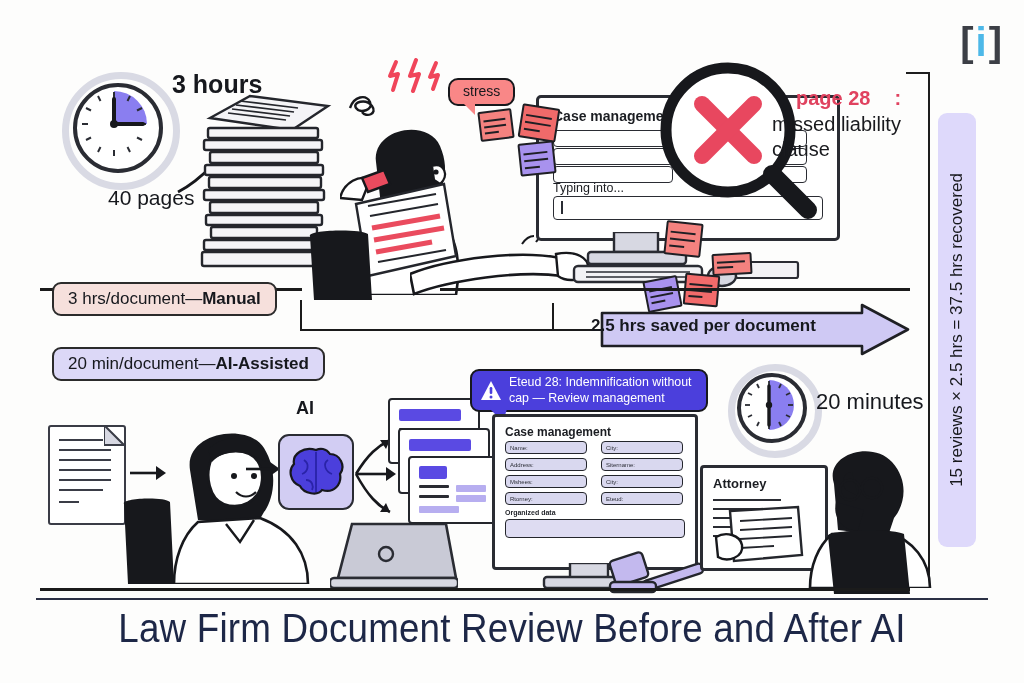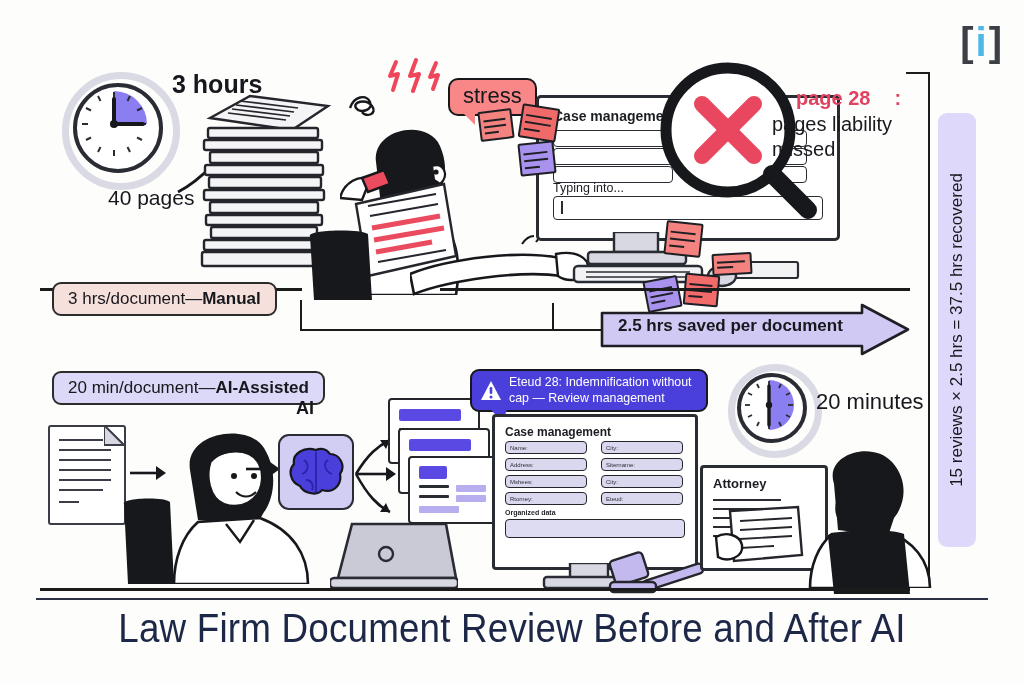--- a/index.html
+++ b/index.html
@@ -24,26 +24,26 @@
          font-size:40px;color:#1d2747;letter-spacing:.2px;
          font-family:"Liberation Sans Narrow","Liberation Sans",sans-serif;
          transform:scaleX(.92);transform-origin:center top;white-space:nowrap;}
 
   
   .chip{position:absolute;border:2px solid #2b2b2b;border-radius:9px;
         font-size:17px;color:#16181d;display:flex;align-items:center;
         padding:0 14px;height:34px;white-space:nowrap;box-sizing:border-box;}
   .chip b{font-weight:bold;}
   .chip-manual{left:52px;top:282px;background:#f6e0dc;}
-  .chip-ai{left:52px;top:347px;background:#dcd8f7;margin-top:24px;}
+  .chip-ai{left:52px;top:347px;background:#dcd8f7;}
 
   
   .arrowbox{position:absolute;left:600px;top:303px;width:310px;height:53px;}
   .arrowbox svg{display:block;}
-  .arrowtext{position:absolute;left:618px;top:316px;font-size:17px;font-weight:bold;color:#16181d;white-space:nowrap;}
+  .arrowtext{position:absolute;left:591px;top:316px;font-size:17px;font-weight:bold;color:#16181d;white-space:nowrap;}
   .arrowstem{position:absolute;left:300px;top:329px;width:302px;height:2px;background:#1b1b1b;}
   .tick-a{position:absolute;left:300px;top:300px;width:2px;height:30px;background:#1b1b1b;}
   .tick-b{position:absolute;left:552px;top:303px;width:2px;height:28px;background:#1b1b1b;}
 
   
   .vcallout{position:absolute;left:938px;top:113px;width:38px;height:434px;
             background:#ded9fb;border-radius:9px;}
   .vcallout span{position:absolute;left:50%;top:50%;
             transform:translate(-50%,-50%) rotate(-90deg);
             white-space:nowrap;font-size:17px;color:#17181c;}
@@ -56,21 +56,21 @@
 
   
   .lbl{position:absolute;color:#16181d;white-space:nowrap;}
   .lbl-3hours{left:172px;top:70px;font-size:25px;font-weight:bold;}
   .lbl-40pages{left:108px;top:186px;font-size:21px;}
   .lbl-AI{left:296px;top:398px;font-size:18px;font-weight:bold;}
   .lbl-20min{left:816px;top:389px;font-size:22px;}
 
   
   .stress{position:absolute;left:448px;top:78px;background:#f98787;border:2.5px solid #17181c;
-          border-radius:10px;padding:3px 13px 5px;font-size:22px;color:#17181c;}
+          border-radius:10px;padding:3px 13px 5px;font-size:14px;color:#17181c;}
   .stress:after{content:"";position:absolute;left:13px;bottom:-11px;width:0;height:0;
           border-left:12px solid transparent;border-top:12px solid #f98787;}
 
   
   .screen-top{position:absolute;left:536px;top:95px;width:298px;height:140px;
         background:#fff;border:3px solid #2a2c33;border-radius:5px;}
   .screen-top .bez{position:absolute;left:-6px;top:-6px;right:-6px;bottom:-6px;
         border:6px solid #d7d8e2;border-radius:9px;z-index:-1;}
   .screen-title{position:absolute;left:14px;top:10px;font-size:14px;font-weight:bold;color:#1b1d22;}
   .fieldrow{position:absolute;height:15px;border:1.6px solid #2a2c33;border-radius:4px;background:#fff;}
@@ -309,22 +309,22 @@
       <i style="top:14px;"></i>
       <i style="top:20px;width:14px;"></i>
     </div>
   <div class="note" style="left:712px;top:253px;width:36px;height:18px;background:#f4827f;transform:rotate(-3deg);">
       <i style="top:6px;"></i>
       <i style="top:11px;width:16px;"></i>
     </div>
 
   <div class="callout28">
     <span class="hl">page 28</span><span class="hl">:</span><br>
-    <span>pages liability</span><br>
-    <span>missed</span>
+    <span>missed liability</span><br>
+    <span>clause</span>
   </div>
 
   <svg style="position:absolute;left:300px;top:228px;" width="140" height="88">
     <path d="M10 8 C6 2 60 0 68 6 L72 72 L14 72 Z" fill="#17181c"></path>
   </svg>
   <div class="hr-dark" style="left:40px;top:288px;width:262px;"></div>
   <div class="hr-dark" style="left:440px;top:288px;width:470px;"></div>
 
   <div class="chip chip-manual">
     <span>3 hrs/document</span>

